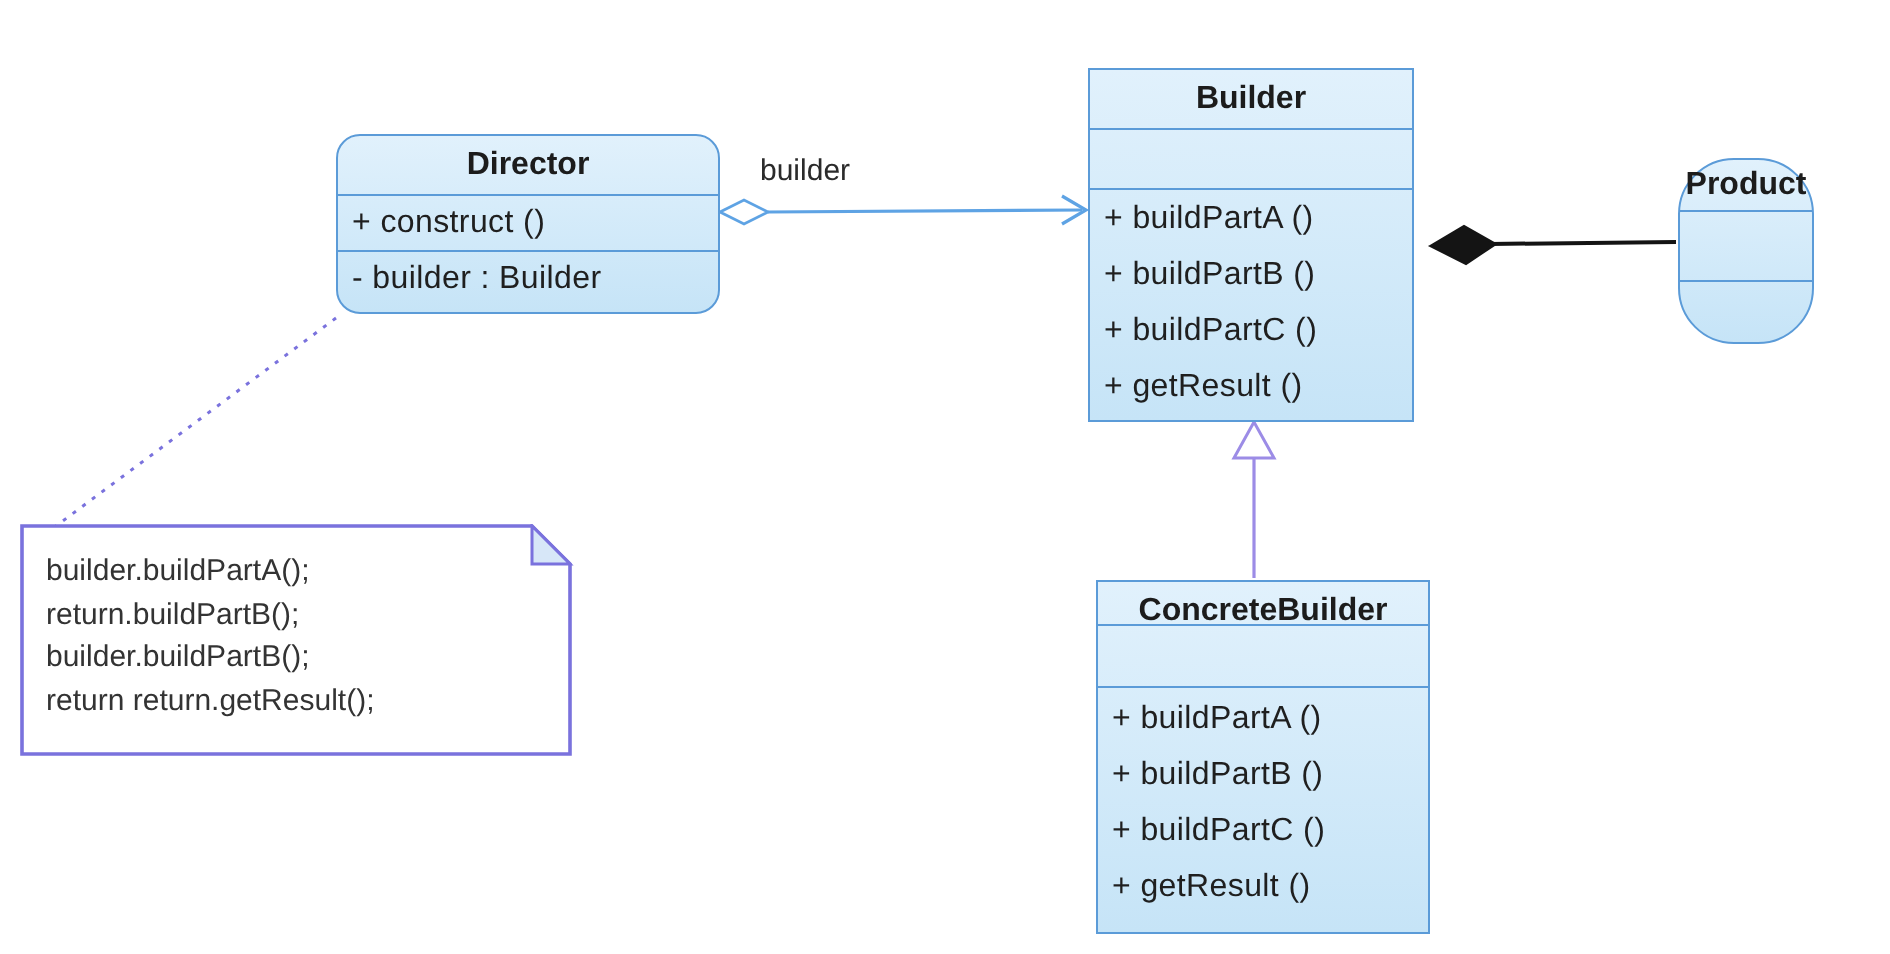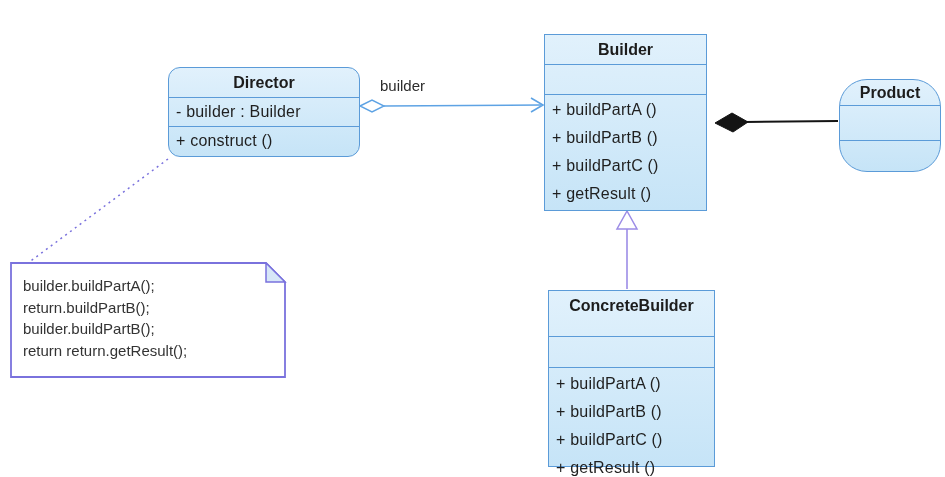--- a/index.html
+++ b/index.html
@@ -84,47 +84,47 @@
     <g>
       <line class="assoc-line" x1="745" y1="122" x2="838" y2="121"></line>
       <polygon class="assoc-diamond" points="715,123 732,113 748,122 733,132"></polygon>
     </g>
 
     <line class="note-dash" x1="168" y1="159" x2="28" y2="263"></line>
   </svg>
 
   <div class="uml-class" style="left:168px;top:67px;width:192px;height:90px;border-radius:12px;">
     <div class="uml-title" style="height:30px;line-height:29px;">Director</div>
+    <div class="uml-compartment" style="height:28px;">
+      <div class="uml-row" style="line-height:27px;">+ construct ()</div>
+    </div>
     <div class="uml-compartment" style="height:29px;">
       <div class="uml-row" style="line-height:28px;">- builder : Builder</div>
-    </div>
-    <div class="uml-compartment" style="height:28px;">
-      <div class="uml-row" style="line-height:27px;">+ construct ()</div>
     </div>
   </div>
 
   <div class="uml-class" style="left:544px;top:34px;width:163px;height:177px;">
     <div class="uml-title" style="height:30px;line-height:29px;">Builder</div>
     <div class="uml-compartment" style="height:30px;"></div>
     <div class="uml-compartment" style="height:114px;padding-top:1px;">
       <div class="uml-row" style="line-height:28px;">+ buildPartA ()</div>
       <div class="uml-row" style="line-height:28px;">+ buildPartB ()</div>
       <div class="uml-row" style="line-height:28px;">+ buildPartC ()</div>
       <div class="uml-row" style="line-height:28px;">+ getResult ()</div>
     </div>
   </div>
 
-  <div class="uml-class" style="left:839px;top:79px;width:102px;height:93px;border-radius:28px;">
+  <div class="uml-class" style="left:839px;top:79px;width:68px;height:93px;border-radius:28px;">
     <div class="uml-title" style="height:26px;line-height:25px;">Product</div>
     <div class="uml-compartment" style="height:35px;"></div>
     <div class="uml-compartment" style="height:29px;"></div>
   </div>
 
   <div class="uml-class" style="left:548px;top:290px;width:167px;height:177px;">
-    <div class="uml-title" style="height:46px;line-height:29px;">ConcreteBuilder</div>
+    <div class="uml-title" style="height:22px;line-height:29px;">ConcreteBuilder</div>
     <div class="uml-compartment" style="height:31px;"></div>
     <div class="uml-compartment" style="height:113px;padding-top:2px;">
       <div class="uml-row" style="line-height:28px;">+ buildPartA ()</div>
       <div class="uml-row" style="line-height:28px;">+ buildPartB ()</div>
       <div class="uml-row" style="line-height:28px;">+ buildPartC ()</div>
       <div class="uml-row" style="line-height:28px;">+ getResult ()</div>
     </div>
   </div>
 
   <div class="edge-label" style="left:380px;top:77px;">builder</div>

